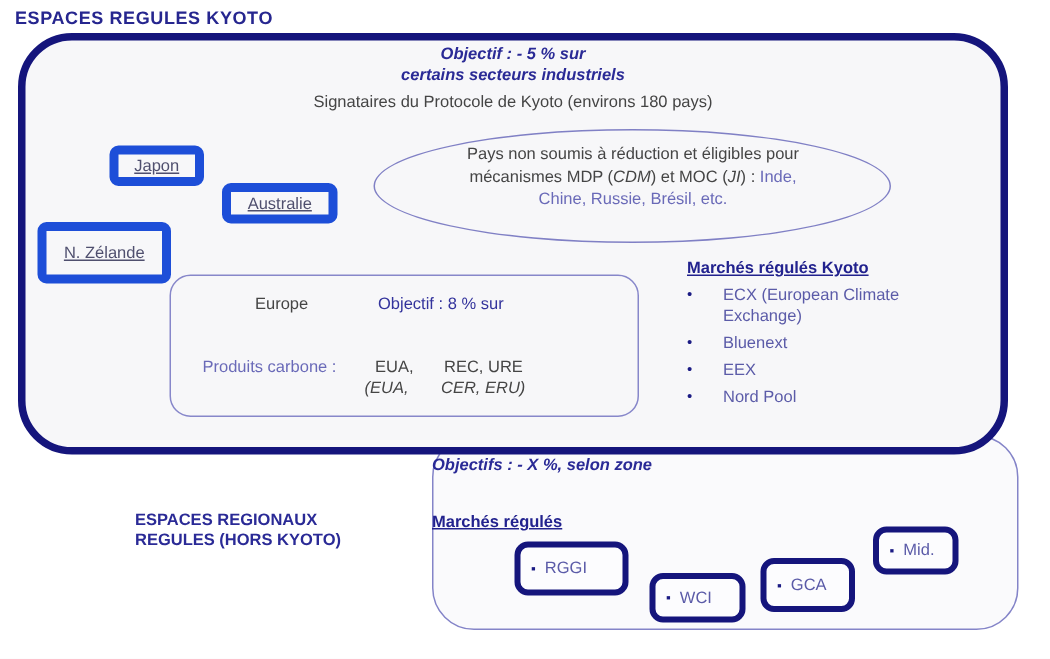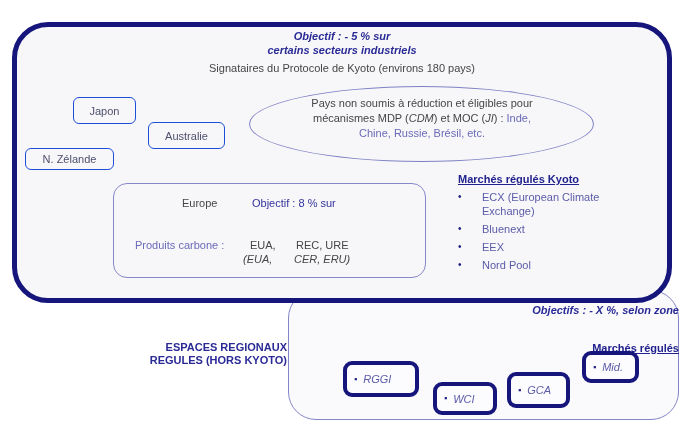--- a/index.html
+++ b/index.html
@@ -24,80 +24,81 @@
   .layer{left:0;top:0;width:700px;height:439px;z-index:3;pointer-events:none;}
   .layer .abs{pointer-events:auto;}
 
   .navy-bi{color:#2a2a96;font-weight:bold;font-style:italic;}
   .navy-i{color:#33339c;}
   .gray{color:#454545;}
   .peri{color:#6a6ab8;}
 
   .center-row{left:12px;width:660px;text-align:center;}
 
-  .country-box{box-sizing:border-box;border:1px solid #1d4ed8;border-radius:6px;
-    display:flex;align-items:center;justify-content:center;color:#4f4f6e;background:transparent;}
+  .country-box{box-sizing:border-box;border:6px solid #1d4ed8;border-radius:6px;
+    display:flex;align-items:center;justify-content:center;color:#4f4f6e;background:transparent;text-decoration:underline;}
 
   .ellipse{left:249px;top:86px;width:345px;height:76px;box-sizing:border-box;
     border:1px solid #8080c5;border-radius:50%;}
   .ellipse-text{left:262px;top:96px;width:320px;text-align:center;line-height:15px;color:#454545;}
 
   .europe-box{left:113px;top:183px;width:313px;height:95px;box-sizing:border-box;
     border:1px solid #8787ca;border-radius:14px;}
 
   .mk-heading{color:#22228e;font-weight:bold;text-decoration:underline;}
   .mk-list{left:458px;top:190px;width:180px;}
   .mk-item{display:flex;margin-bottom:4px;line-height:14px;}
   .mk-item .dot{width:24px;color:#1b1b84;font-size:10px;flex:0 0 24px;}
   .mk-item .txt{color:#5b5ba8;width:140px;}
 
-  .regional-label{left:90px;top:341px;width:197px;text-align:right;
+  .regional-label{left:90px;top:341px;width:197px;
     color:#2a2a96;font-weight:bold;line-height:13px;}
 
-  .bot-center{left:288px;width:391px;text-align:right;}
+  .bot-center{left:288px;width:391px;text-align:left;}
 
   .market-chip{box-sizing:border-box;border:4px solid #15157c;border-radius:9px;background:#fcfcfe;
     display:flex;align-items:center;padding-left:7px;}
   .market-chip .sq{color:#1b1b84;font-size:9px;margin-right:6px;line-height:1;}
-  .market-chip .lbl{color:#5b5ba8;font-style:italic;}
+  .market-chip .lbl{color:#5b5ba8;}
 </style>
 </head>
 <body>
 
 <div id="stage">
 
+  <div class="abs page-title">ESPACES REGULES KYOTO</div>
 
   <div class="abs regional-box"></div>
   <div class="abs kyoto-box"></div>
 
   <div class="abs layer">
 
     <div class="abs center-row navy-bi" style="top:30px;">Objectif : - 5 % sur</div>
     <div class="abs center-row navy-bi" style="top:44px;">certains secteurs industriels</div>
     <div class="abs center-row gray" style="top:62px;">Signataires du Protocole de Kyoto (environs 180 pays)</div>
 
     <div class="abs country-box" style="left:73px;top:97px;width:63px;height:27px;">
       <span>Japon</span>
     </div>
     <div class="abs country-box" style="left:148px;top:122px;width:77px;height:27px;">
       <span>Australie</span>
     </div>
-    <div class="abs country-box" style="left:25px;top:148px;width:89px;height:22px;">
+    <div class="abs country-box" style="left:25px;top:148px;width:89px;height:41px;">
       <span>N. Zélande</span>
     </div>
 
     <div class="abs ellipse"></div>
     <div class="abs ellipse-text">
       <div>Pays non soumis à réduction et éligibles pour</div>
       <div><span>mécanismes MDP (</span><i>CDM</i><span>) et MOC (</span><i>JI</i><span>) : </span><span class="peri">Inde,</span></div>
       <div class="peri">Chine, Russie, Brésil, etc.</div>
     </div>
 
     <div class="abs europe-box"></div>
-    <div class="abs gray" style="left:170px;top:197px;margin-left:12px;">Europe</div>
+    <div class="abs gray" style="left:170px;top:197px;">Europe</div>
     <div class="abs navy-i" style="left:252px;top:197px;">Objectif : 8 % sur</div>
     <div class="abs peri" style="left:135px;top:239px;">Produits carbone :</div>
     <div class="abs gray" style="left:250px;top:239px;">EUA,</div>
     <div class="abs gray" style="left:296px;top:239px;">REC, URE</div>
     <div class="abs gray" style="left:243px;top:253px;font-style:italic;">(EUA,</div>
     <div class="abs gray" style="left:294px;top:253px;font-style:italic;">CER, ERU)</div>
 
     <div class="abs mk-heading" style="left:458px;top:173px;">Marchés régulés Kyoto</div>
     <div class="abs mk-list">
       <div class="mk-item">

